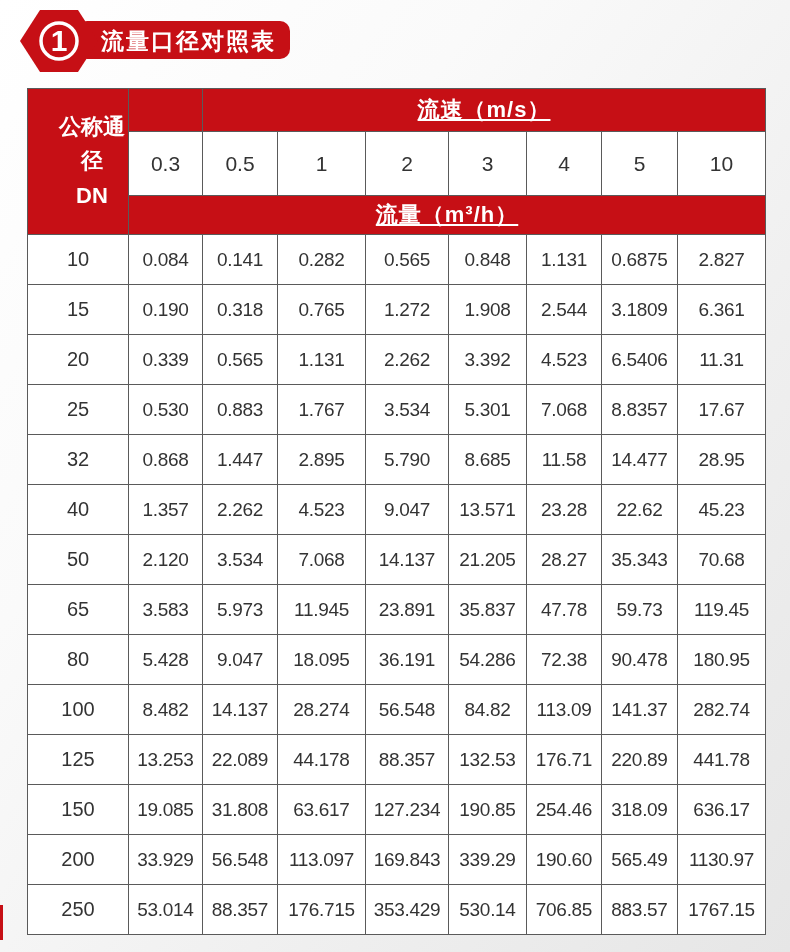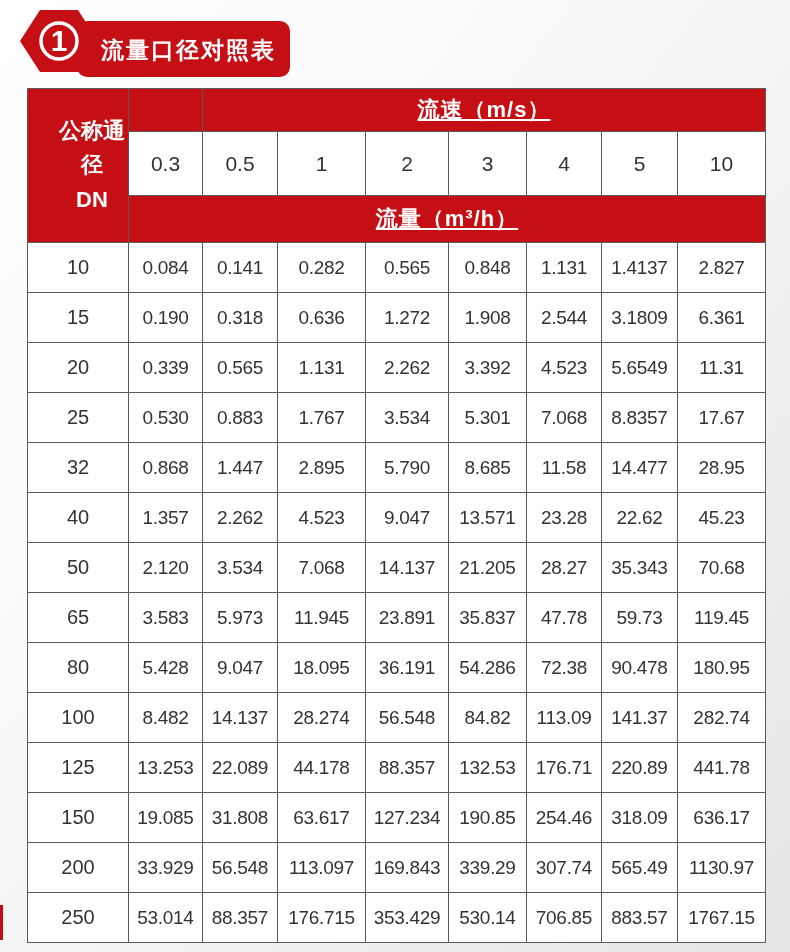--- a/index.html
+++ b/index.html
@@ -18,21 +18,21 @@
 
   
   .hex-badge{position:absolute;left:20px;top:7px;width:78px;height:68px;z-index:2;}
   .hex-badge svg{position:absolute;left:0;top:0;width:78px;height:68px;display:block;}
   .hex-num{
     position:absolute;left:0;top:0;width:78px;height:68px;
     display:flex;align-items:center;justify-content:center;
     color:#ffffff;font-size:30px;font-weight:bold;line-height:1;
   }
   .title-pill{
-    position:absolute;left:77px;top:21px;height:56px;z-index:1;
+    position:absolute;left:77px;top:21px;height:38px;z-index:1;
     background:var(--red);border-radius:10px;
     display:flex;align-items:center;justify-content:flex-end;
     padding:3px 14px 0 24px;min-width:186px;
   }
   .title-pill span{
     color:#ffffff;font-size:23px;font-weight:bold;letter-spacing:2px;white-space:nowrap;
   }
 
   
   table.flow-table{
@@ -40,21 +40,21 @@
     border-collapse:collapse;table-layout:fixed;
     background:#ffffff;
   }
   .flow-table td{
     border:1px solid var(--grid);
     text-align:center;vertical-align:middle;
     color:var(--text);
   }
   .flow-table tr.r1{height:43px;}
   .flow-table tr.r2{height:64px;}
-  .flow-table tr.r3{height:47px;}
+  .flow-table tr.r3{height:39px;}
   .flow-table tbody tr{height:50px;}
   .red-cell{background:var(--red);color:#ffffff !important;}
   .corner-cell{font-size:22px;font-weight:600;line-height:1.55;padding-left:28px;}
   .unit-cell{font-size:22px;font-weight:600;letter-spacing:1px;text-decoration:underline;}
   .vel-cell{font-size:21px;background:#ffffff;}
   .dn-cell{font-size:20px;background:#ffffff;}
   .val-cell{font-size:19px;background:#ffffff;letter-spacing:-0.3px;}
 
   
   .edge-sliver{position:absolute;left:0;top:905px;width:3px;height:35px;background:var(--red);}
@@ -114,43 +114,43 @@
     </thead>
     <tbody>
         <tr>
           <td class="dn-cell">10</td>
           <td class="val-cell">0.084</td>
           <td class="val-cell">0.141</td>
           <td class="val-cell">0.282</td>
           <td class="val-cell">0.565</td>
           <td class="val-cell">0.848</td>
           <td class="val-cell">1.131</td>
-          <td class="val-cell">1.4137</td>
+          <td class="val-cell">0.6875</td>
           <td class="val-cell">2.827</td>
         </tr>
         <tr>
           <td class="dn-cell">15</td>
           <td class="val-cell">0.190</td>
           <td class="val-cell">0.318</td>
-          <td class="val-cell">0.636</td>
+          <td class="val-cell">0.765</td>
           <td class="val-cell">1.272</td>
           <td class="val-cell">1.908</td>
           <td class="val-cell">2.544</td>
           <td class="val-cell">3.1809</td>
           <td class="val-cell">6.361</td>
         </tr>
         <tr>
           <td class="dn-cell">20</td>
           <td class="val-cell">0.339</td>
           <td class="val-cell">0.565</td>
           <td class="val-cell">1.131</td>
           <td class="val-cell">2.262</td>
           <td class="val-cell">3.392</td>
           <td class="val-cell">4.523</td>
-          <td class="val-cell">5.6549</td>
+          <td class="val-cell">6.5406</td>
           <td class="val-cell">11.31</td>
         </tr>
         <tr>
           <td class="dn-cell">25</td>
           <td class="val-cell">0.530</td>
           <td class="val-cell">0.883</td>
           <td class="val-cell">1.767</td>
           <td class="val-cell">3.534</td>
           <td class="val-cell">5.301</td>
           <td class="val-cell">7.068</td>
@@ -245,21 +245,21 @@
           <td class="val-cell">318.09</td>
           <td class="val-cell">636.17</td>
         </tr>
         <tr>
           <td class="dn-cell">200</td>
           <td class="val-cell">33.929</td>
           <td class="val-cell">56.548</td>
           <td class="val-cell">113.097</td>
           <td class="val-cell">169.843</td>
           <td class="val-cell">339.29</td>
-          <td class="val-cell">307.74</td>
+          <td class="val-cell">190.60</td>
           <td class="val-cell">565.49</td>
           <td class="val-cell">1130.97</td>
         </tr>
         <tr>
           <td class="dn-cell">250</td>
           <td class="val-cell">53.014</td>
           <td class="val-cell">88.357</td>
           <td class="val-cell">176.715</td>
           <td class="val-cell">353.429</td>
           <td class="val-cell">530.14</td>

